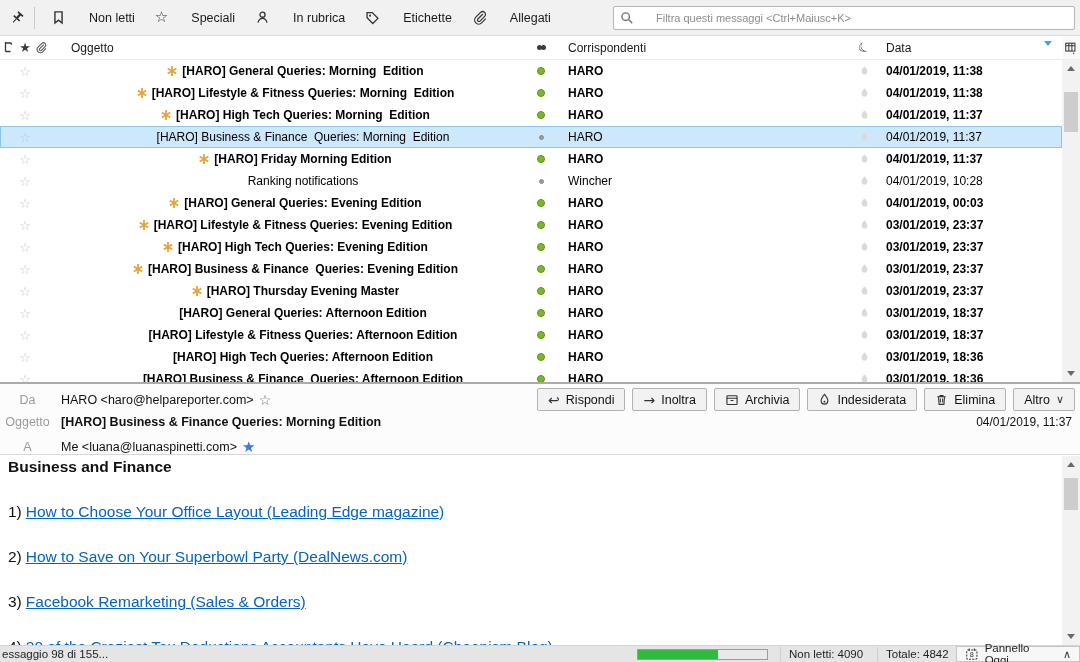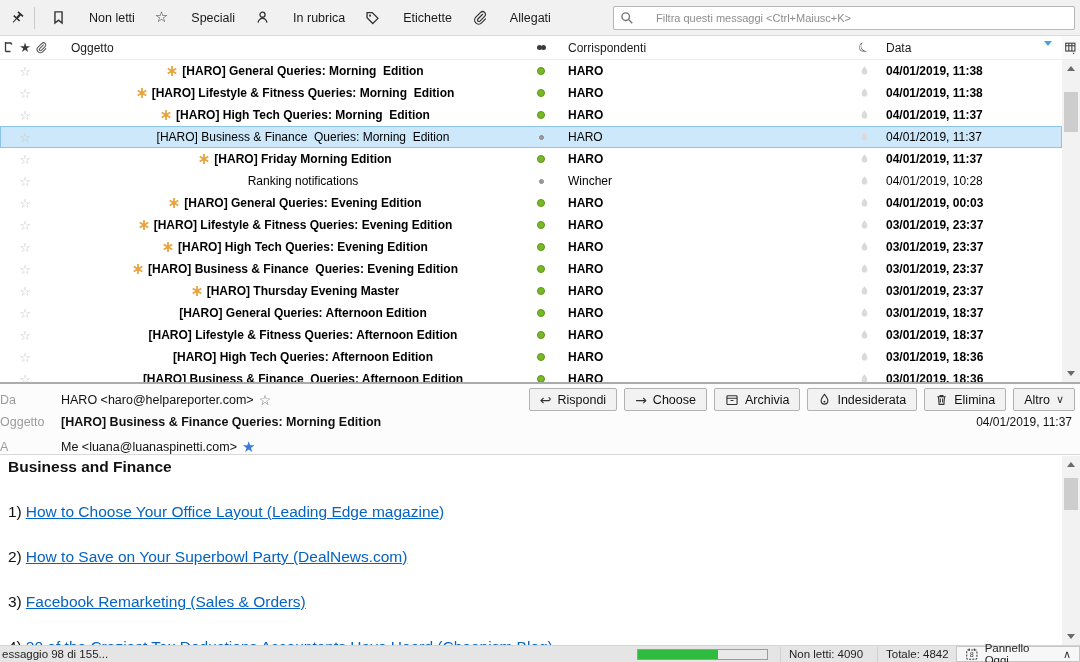--- a/index.html
+++ b/index.html
@@ -61,21 +61,21 @@
   .vs-thumb { position:absolute; left:2px; width:14px; background:#cdcdcd; }
   .vs-list .vs-thumb { top:32px; height:40px; }
   .vs-body .vs-thumb { top:22px; height:32px; }
 
   
   .splitter { position:absolute; left:0; top:382px; width:1080px; height:2px; background:#ababab; }
 
   
   .mh { position:absolute; left:0; top:384px; width:1080px; height:71px; background:#fcfcfc; border-bottom:1px solid #d8d8d8; font-size:12.5px; }
   .mh-row { position:absolute; left:0; display:flex; align-items:center; }
-  .mh-label { width:55px; text-align:left; color:#9b9b9b; flex:none; }
+  .mh-label { width:55px; text-align:center; color:#9b9b9b; flex:none; }
   .mh-val { margin-left:6px; color:#111; display:flex; align-items:center; gap:5px; }
   .mh-from { top:8px; }
   .mh-subjrow { top:31px; }
   .mh-subjrow .mh-val { font-weight:bold; }
   .mh-torow { top:54px; }
   .star-out { color:#6e6e6e; font-size:14px; font-family:"DejaVu Sans",sans-serif; }
   .star-blue { color:#3c7bd9; font-size:15px; font-family:"DejaVu Sans",sans-serif; }
   .mh-date { position:absolute; right:8px; top:31px; font-size:12px; color:#111; }
   .mh-btns { position:absolute; right:5px; top:4px; display:flex; gap:7px; }
   .hbtn { display:flex; align-items:center; gap:6px; height:23px; padding:0 10px; background:#f2f2f2; border:1px solid #b2b2b2; border-radius:2px; font-size:12.5px; color:#111; cursor:default; }
@@ -626,21 +626,21 @@
   </div>
   <div class="mh-date">04/01/2019, 11:37</div>
 
   <div class="mh-btns">
     <div class="hbtn">
       <span class="glyph">↩</span>
       <span>Rispondi</span>
     </div>
     <div class="hbtn">
       <span class="glyph">→</span>
-      <span>Choose</span>
+      <span>Inoltra</span>
     </div>
     <div class="hbtn">
       <svg width="14" height="14" viewBox="0 0 16 16">
         <rect x="2.2" y="3.2" width="11.6" height="10" rx="1" fill="none" stroke="#333" stroke-width="1.3"></rect>
         <path d="M2.2 6h11.6M6.3 8.6h3.4" stroke="#333" stroke-width="1.3"></path>
       </svg>
       <span>Archivia</span>
     </div>
     <div class="hbtn">
       <svg width="13" height="14" viewBox="0 0 16 16">

